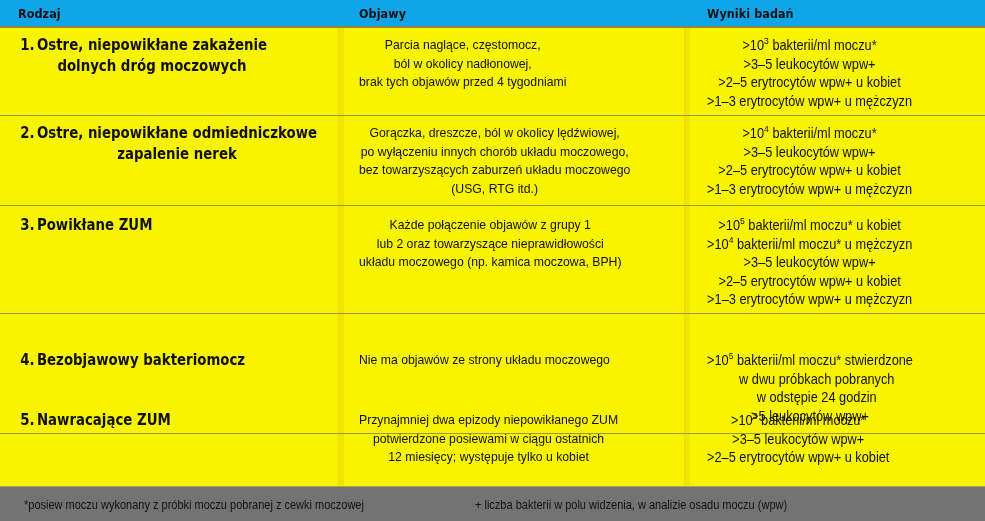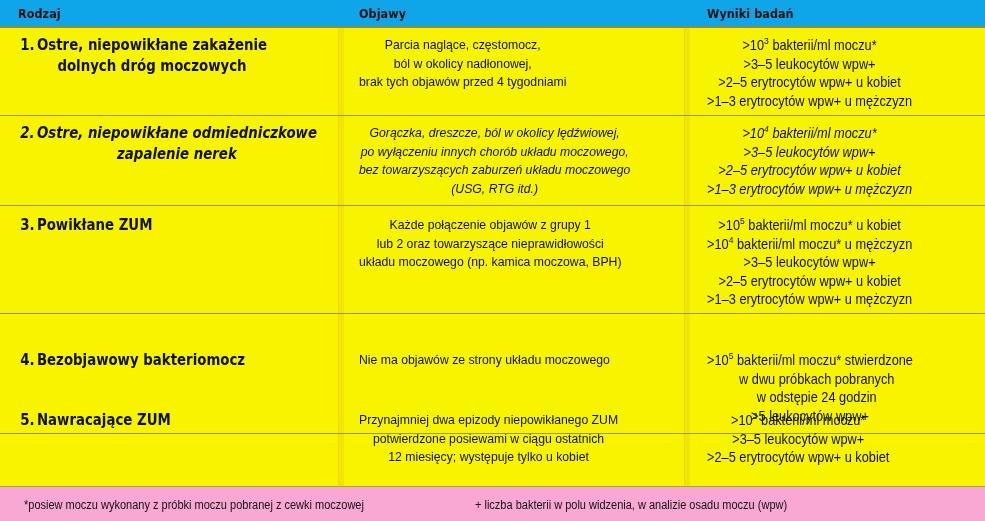--- a/index.html
+++ b/index.html
@@ -51,21 +51,21 @@
   .wyniki {
     position:absolute; left:707px; top:8px;
     font-size:14.2px; line-height:18.5px;
     transform:scaleX(0.9); transform-origin:left top;
     white-space:nowrap;
   }
   .wyniki sup { font-size:9.5px; vertical-align:6px; line-height:0; }
   .wyniki .indent { padding-left:15px; display:block; }
   .footer {
     position:absolute; left:0; top:486px; width:985px; height:35px;
-    background:#f9a8d4;
+    background:#737373;
     border-top:1px solid #a8a350;
     box-sizing:border-box;
   }
   .footer .note {
     position:absolute; top:11px; font-size:12.5px;
     transform:scaleX(0.88); transform-origin:left top; white-space:nowrap;
   }
 </style>
 </head>
 <body>
@@ -87,21 +87,21 @@
         <div>ból w okolicy nadłonowej,</div>
         <div>brak tych objawów przed 4 tygodniami</div>
       </div>
       <div class="wyniki">
         <div><span>&gt;10</span><sup>3</sup><span> bakterii/ml moczu*</span></div>
         <div><span>&gt;3–5 leukocytów wpw+</span></div>
         <div><span>&gt;2–5 erytrocytów wpw+ u kobiet</span></div>
         <div><span>&gt;1–3 erytrocytów wpw+ u mężczyzn</span></div>
       </div>
     </div>
-    <div class="row" style="top: 116px; height: 90px; font-style: italic;">
+    <div class="row" style="top: 116px; height: 90px;">
       <div class="rodzaj"><span class="num">2.</span><span>Ostre, niepowikłane odmiedniczkowe</span><span class="cont">zapalenie nerek</span></div>
       <div class="objawy">
         <div>Gorączka, dreszcze, ból w okolicy lędźwiowej,</div>
         <div>po wyłączeniu innych chorób układu moczowego,</div>
         <div>bez towarzyszących zaburzeń układu moczowego</div>
         <div>(USG, RTG itd.)</div>
       </div>
       <div class="wyniki">
         <div><span>&gt;10</span><sup>4</sup><span> bakterii/ml moczu*</span></div>
         <div><span>&gt;3–5 leukocytów wpw+</span></div>

